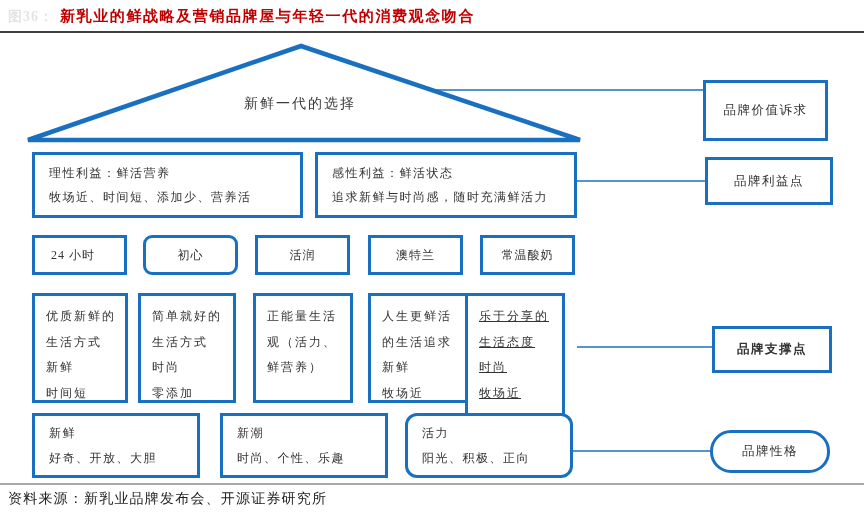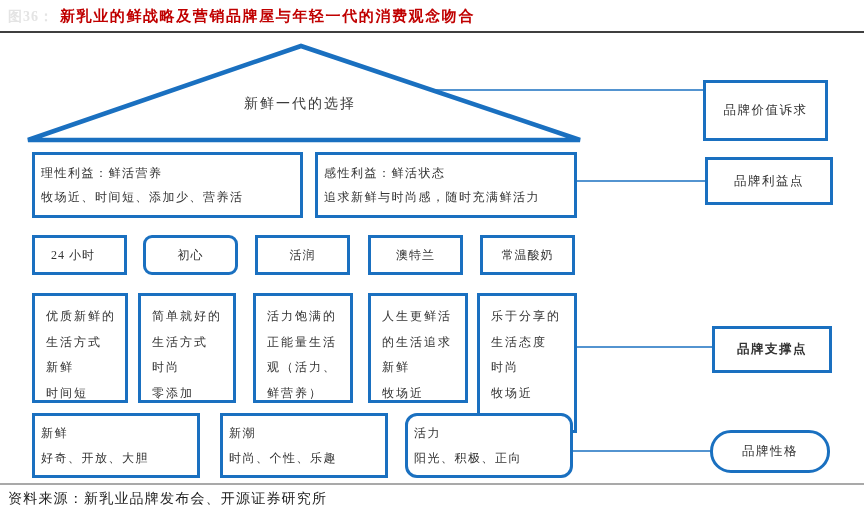--- a/index.html
+++ b/index.html
@@ -18,21 +18,21 @@
   .title{font-size:15px;font-weight:bold;color:var(--red);letter-spacing:1.6px;}
   .hdr-rule{position:absolute;top:31px;left:0;width:864px;height:2px;background:#3f3f3f;}
   
   svg.overlay{position:absolute;top:0;left:0;}
   
   .bx{position:absolute;border:3px solid var(--blue);background:#ffffff;box-sizing:border-box;}
   .roof-label{position:absolute;top:95px;left:160px;width:280px;text-align:center;
     font-size:14px;letter-spacing:2px;color:#3a3a3a;}
   
   .two-line{display:flex;flex-direction:column;justify-content:space-evenly;
-    padding-left:6px;font-size:12px;letter-spacing:1.5px;}
+    padding-left:14px;font-size:12px;letter-spacing:1.5px;}
   .two-line .l{line-height:14px;}
   
   .brand{display:flex;align-items:center;justify-content:center;font-size:12px;letter-spacing:1px;}
   .brand.left{justify-content:flex-start;padding-left:10px;}
   
   .tall{padding:8px 4px 0 11px;font-size:12px;letter-spacing:2px;}
   .tall .l{line-height:25.5px;white-space:nowrap;}
   
   .rlabel{display:flex;align-items:center;justify-content:center;
     font-size:12.5px;letter-spacing:1.5px;}
@@ -92,32 +92,31 @@
     <div class="l">新鲜</div>
     <div class="l">时间短</div>
   </div>
   <div class="bx tall" style="left:138px;top:293px;width:98px;height:110px;">
     <div class="l">简单就好的</div>
     <div class="l">生活方式</div>
     <div class="l">时尚</div>
     <div class="l">零添加</div>
   </div>
   <div class="bx tall" style="left:253px;top:293px;width:100px;height:110px;">
-    <div class="l">活力饱满的</div>
     <div class="l">正能量生活</div>
     <div class="l">观（活力、</div>
     <div class="l">鲜营养）</div>
   </div>
   <div class="bx tall" style="left:368px;top:293px;width:100px;height:110px;">
     <div class="l">人生更鲜活</div>
     <div class="l">的生活追求</div>
     <div class="l">新鲜</div>
     <div class="l">牧场近</div>
   </div>
-  <div class="bx tall" style="left:477px;top:293px;width:100px;height:140px;">
+  <div class="bx tall" style="left:465px;top:293px;width:100px;height:140px;text-decoration:underline;">
     <div class="l">乐于分享的</div>
     <div class="l">生活态度</div>
     <div class="l">时尚</div>
     <div class="l">牧场近</div>
   </div>
 
   <div class="bx two-line" style="left:32px;top:413px;width:168px;height:65px;">
     <div class="l">新鲜</div>
     <div class="l">好奇、开放、大胆</div>
   </div>

